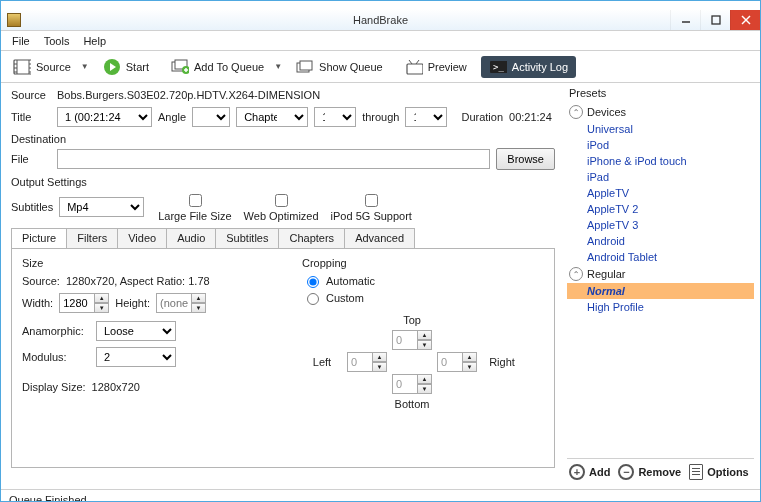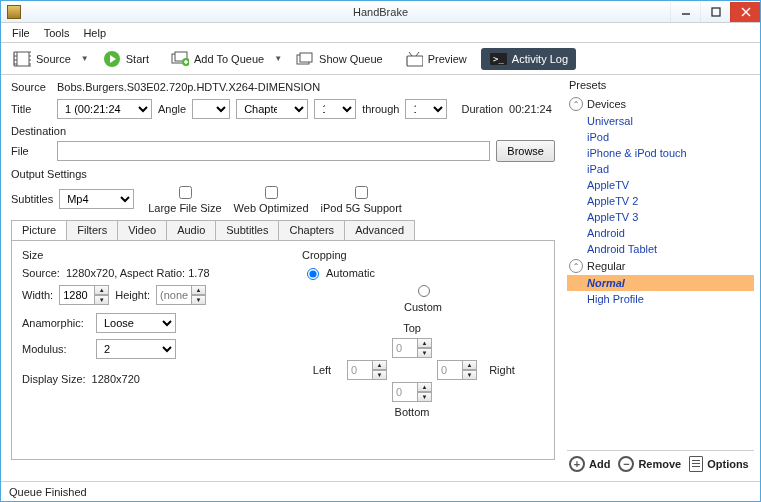--- a/index.html
+++ b/index.html
@@ -15,20 +15,21 @@
     border:1px solid #4fa8e0;
   }
   
   .titlebar {
     height:22px;
     background:linear-gradient(#fff,#e9f3fb);
     border-bottom:1px solid #d0d0d0;
     display:flex;
     align-items:center;
     position:relative;
+    margin-top:8px;
   }
   .titlebar .app-icon {
     width:14px;height:14px;margin:0 4px 0 6px;
     background:linear-gradient(#e7c76a,#a97f28);
     border:1px solid #7a5a1a;
   }
   .titlebar .title {
     position:absolute; left:0; right:0; text-align:center; font-size:11px; color:#333;
   }
   .win-btns { margin-left:auto; display:flex;}
@@ -258,21 +259,21 @@
     <div class="section-title">Destination</div>
     <div class="row">
       <span class="lbl" style="width:40px;">File</span>
       <input type="text" class="file-input" value="" style="">
       <button class="btn">Browse</button>
     </div>
 
     <div class="section-title">Output Settings</div>
     <div class="row">
       <span class="lbl">Subtitles</span>
-      <select style="width:75px;"><option>Mp4</option></select>
+      <select style="width:85px;"><option>Mp4</option></select>
       <label class="chk" style="margin-left:8px;">
         <input type="checkbox" style="">
           <span>Large File Size</span>
       </label>
       <label class="chk">
         <input type="checkbox" style="">
           <span>Web Optimized</span>
       </label>
       <label class="chk">
         <input type="checkbox" style="">
@@ -328,21 +329,21 @@
           <span>1280x720</span>
         </div>
       </div>
 
       <div class="picture-right">
         <div style="margin-bottom:4px;">Cropping</div>
         <label class="row" style="gap:4px;margin-bottom:2px;">
           <input type="radio" name="crop" checked="" style="">
             <span>Automatic</span>
         </label>
-        <label class="row" style="gap:4px;flex-direction:column;">
+        <label class="row" style="gap:4px;">
           <input type="radio" name="crop" style="">
             <span>Custom</span>
         </label>
 
         <div class="crop-grid" style="margin-top:4px;">
           <span></span>
             <span></span>
           <span>Top</span>
           <span></span>
             <span></span>

